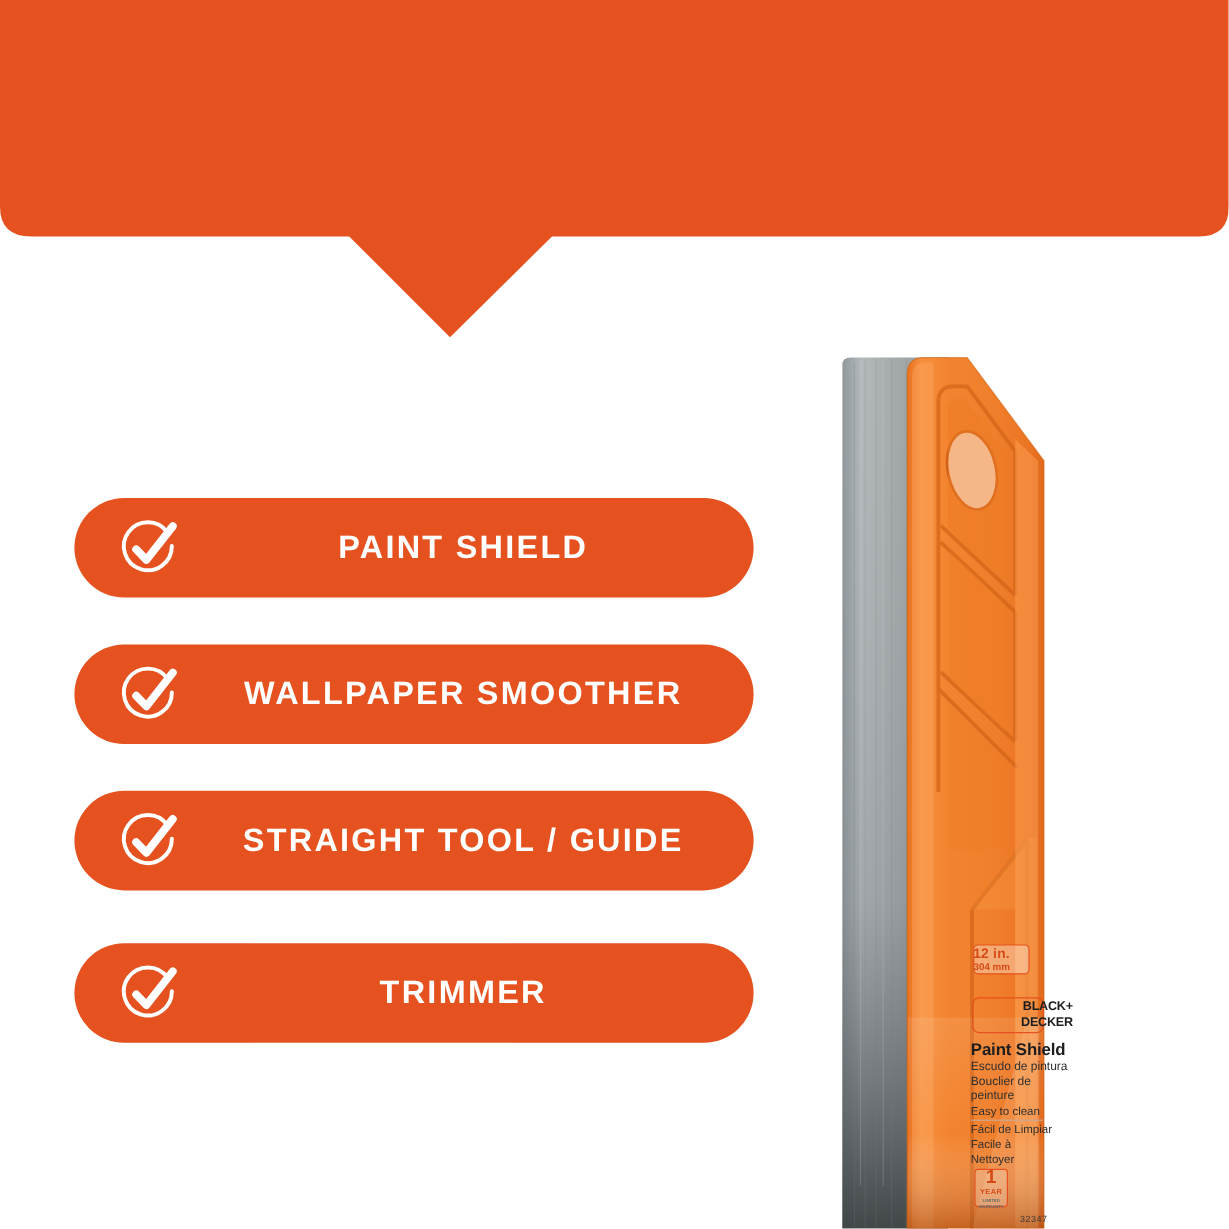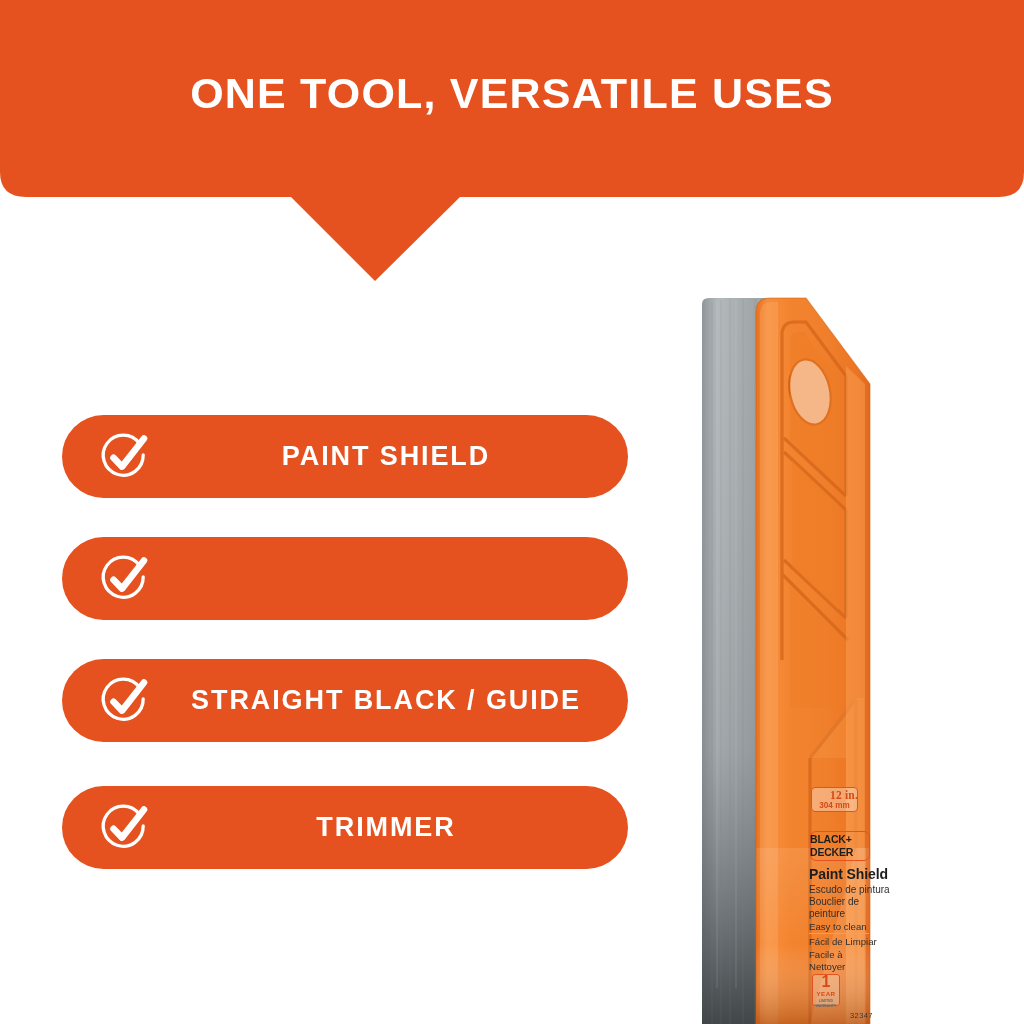--- a/index.html
+++ b/index.html
@@ -106,53 +106,52 @@
     border: 1.4px solid #E5521F;
     border-radius: 4px;
     box-sizing: border-box;
     background: rgba(255,255,255,0.35);
   }
   .size-in {
     position: absolute;
     left: 811px;
     top: 789px;
     width: 47px;
-    text-align: right;
+    text-align: left;
     font-size: 11.5px;
     font-weight: bold;
     color: #d64a16;
     letter-spacing: 0.2px;
-    font-family: Liberation Serif, serif;
   }
   .size-mm {
     position: absolute;
     left: 811px;
     top: 801px;
-    width: 47px;
+    width: 31px;
     text-align: center;
     font-size: 8.2px;
     font-weight: bold;
     color: #d64a16;
   }
   .brand-box {
     position: absolute;
     left: 810px;
     top: 831px;
     width: 60px;
     height: 30px;
     border: 1.5px solid #E5521F;
     border-radius: 6px;
     box-sizing: border-box;
   }
   .brand-text {
     position: absolute;
     left: 810px;
     top: 833px;
     width: 84px;
-    text-align: left;
+    text-align: right;
     font-size: 10.5px;
     font-weight: bold;
     color: #1d1d1d;
     letter-spacing: -0.2px;
     line-height: 1.25;
   }
   .prod-name {
     position: absolute;
     left: 809px;
     top: 866px;
@@ -273,21 +272,20 @@
                L 1024,-10
                L 1024,172
                Q 1024,197 999,197
                L 460,197
                L 375,281
                L 291,197
                L 26,197
                Q 0,197 0,172
                Z" fill="#E5521F"></path>
     </svg>
-    <div class="banner-title">ONE TOOL, VERSATILE USES</div>
   </div>
 
   <div class="pill-list">
 
     <div class="pill">
       <span class="pill-icon">
         <svg width="52" height="52" viewBox="0 0 52 52">
           <path d="M 40.5,12.6
                    A 20,20 0 1 0 44.2,24.0" fill="none" stroke="#ffffff" stroke-width="3.3" stroke-linecap="round"></path>
           <path d="M 14.5,26.8 L 23.0,35.6 L 45.0,7.5" fill="none" stroke="#ffffff" stroke-width="6.6" stroke-linecap="round" stroke-linejoin="round"></path>
@@ -297,31 +295,32 @@
     </div>
 
     <div class="pill">
       <span class="pill-icon">
         <svg width="52" height="52" viewBox="0 0 52 52">
           <path d="M 40.5,12.6
                    A 20,20 0 1 0 44.2,24.0" fill="none" stroke="#ffffff" stroke-width="3.3" stroke-linecap="round"></path>
           <path d="M 14.5,26.8 L 23.0,35.6 L 45.0,7.5" fill="none" stroke="#ffffff" stroke-width="6.6" stroke-linecap="round" stroke-linejoin="round"></path>
         </svg>
       </span>
+      <span class="pill-label">WALLPAPER SMOOTHER</span>
     </div>
 
     <div class="pill">
       <span class="pill-icon">
         <svg width="52" height="52" viewBox="0 0 52 52">
           <path d="M 40.5,12.6
                    A 20,20 0 1 0 44.2,24.0" fill="none" stroke="#ffffff" stroke-width="3.3" stroke-linecap="round"></path>
           <path d="M 14.5,26.8 L 23.0,35.6 L 45.0,7.5" fill="none" stroke="#ffffff" stroke-width="6.6" stroke-linecap="round" stroke-linejoin="round"></path>
         </svg>
       </span>
-      <span class="pill-label">STRAIGHT BLACK / GUIDE</span>
+      <span class="pill-label">STRAIGHT TOOL / GUIDE</span>
     </div>
 
     <div class="pill">
       <span class="pill-icon">
         <svg width="52" height="52" viewBox="0 0 52 52">
           <path d="M 40.5,12.6
                    A 20,20 0 1 0 44.2,24.0" fill="none" stroke="#ffffff" stroke-width="3.3" stroke-linecap="round"></path>
           <path d="M 14.5,26.8 L 23.0,35.6 L 45.0,7.5" fill="none" stroke="#ffffff" stroke-width="6.6" stroke-linecap="round" stroke-linejoin="round"></path>
         </svg>
       </span>

